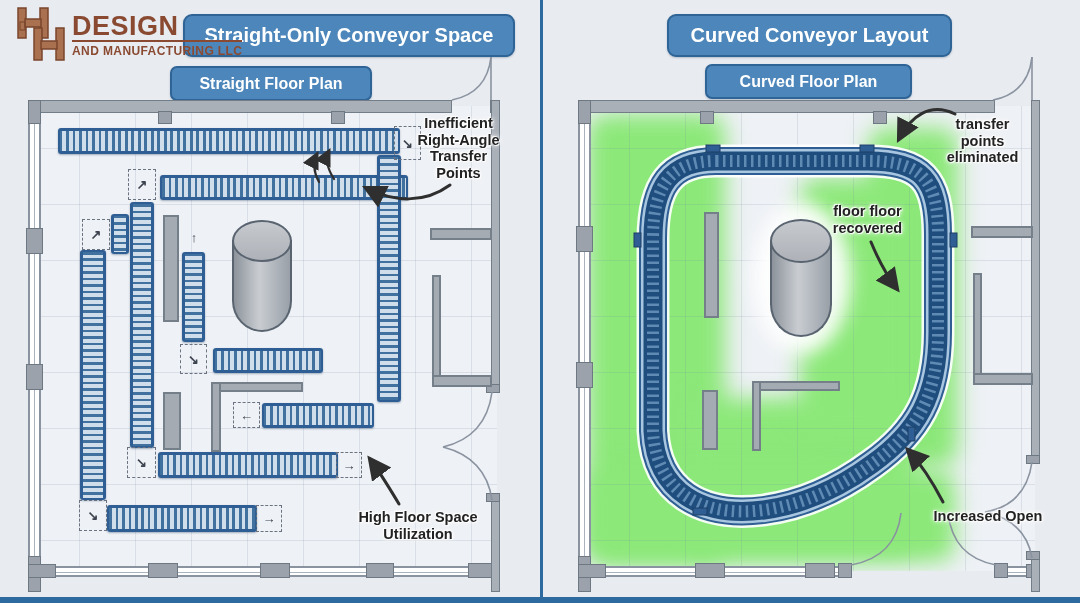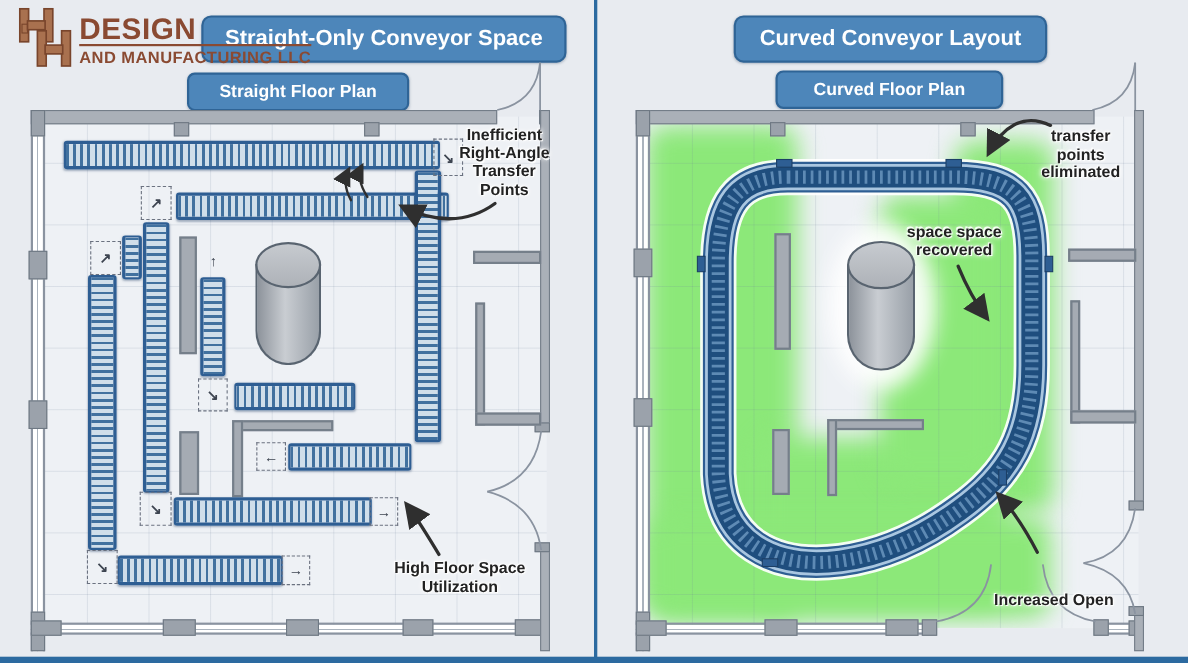--- a/index.html
+++ b/index.html
@@ -46,21 +46,21 @@
   .greenwrap{position:absolute;overflow:hidden;z-index:1;}
   .green{position:absolute;background:#8ce879;filter:blur(11px);border-radius:18px;}
   
   .note{position:absolute;color:#222;font-weight:bold;font-size:14.5px;line-height:16.5px;
         text-align:center;z-index:8;
         text-shadow:0 0 4px #fff,0 0 6px #fff,1px 1px 0 rgba(255,255,255,.9),-1px -1px 0 rgba(255,255,255,.9);}
   .note span{display:block;}
   
   .logo-name{font-size:27px;font-weight:bold;color:#8a4a32;letter-spacing:.5px;line-height:26px;
              border-bottom:2.5px solid #8a4a32;padding-bottom:1px;}
-  .logo-tag{font-size:15px;font-weight:bold;color:#8a4a32;letter-spacing:.4px;margin-top:2px;}
+  .logo-tag{font-size:12px;font-weight:bold;color:#8a4a32;letter-spacing:.4px;margin-top:2px;}
   .overlay{position:absolute;left:0;top:0;z-index:6;pointer-events:none;}
   .divider{position:absolute;background:#2c6aa0;}
 </style>
 </head>
 <body>
 
 <div class="canvas">
 
   <div class="divider" style="left:540px;top:0;width:3px;height:603px;"></div>
   <div class="divider" style="left:0;top:597px;width:1080px;height:6px;"></div>
@@ -222,24 +222,24 @@
     <div class="halo" style="left:753px;top:202px;width:98px;height:152px;"></div>
     <div class="cyl-body" style="left:770px;top:241px;width:62px;height:96px;"></div>
     <div class="cyl-top" style="left:770px;top:219px;width:62px;height:44px;"></div>
 
     <div class="note" style="left:925px;top:116px;width:115px;">
       <span>transfer</span>
       <span>points</span>
       <span>eliminated</span>
     </div>
     <div class="note" style="left:805px;top:203px;width:125px;">
-      <span>space space</span>
+      <span>floor floor</span>
       <span>recovered</span>
     </div>
-    <div class="note" style="left:878px;top:508px;width:160px;margin-top:30px;">
+    <div class="note" style="left:908px;top:508px;width:160px;">
       <span>Increased Open</span>
     </div>
   </div>
 
   <svg class="overlay" width="1080" height="603" viewBox="0 0 1080 603">
     <defs>
       <marker id="ah" markerWidth="9" markerHeight="9" refX="6.5" refY="4" orient="auto">
         <path d="M0,0 L8,4 L0,8 z" fill="#2f2f2f"></path>
       </marker>
     </defs>

